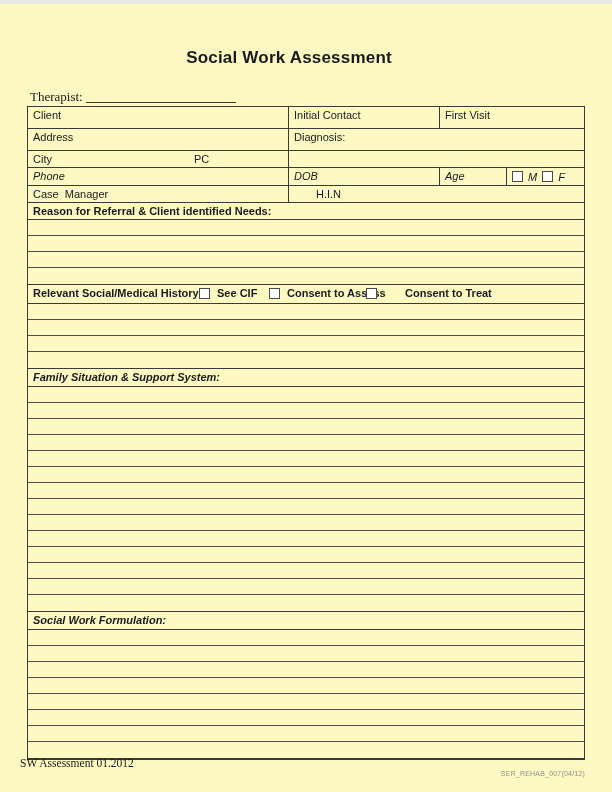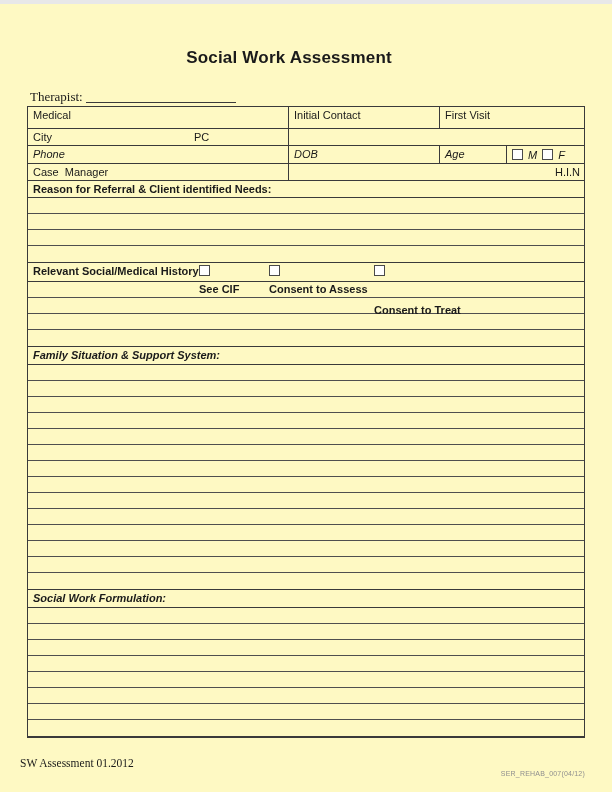--- a/index.html
+++ b/index.html
@@ -47,31 +47,31 @@
     font-size: 11px;
   }
   .trow { display: flex; border-bottom: 1px solid #3a3a3a; position: relative; }
   .trow:last-child { border-bottom: none; }
   .cell { padding: 2px 4px 0 5px; position: relative; }
   .cell + .cell { border-left: 1px solid #3a3a3a; }
   .h22 { height: 22px; } .h19 { height: 19px; } .h18 { height: 18px; font-style: italic; } .h17 { height: 17px; }
   .w1 { width: 260px; } .w2 { width: 151px; } .w3 { flex: 1; } .w-age { width: 67px; } .w-mf { flex: 1; }
   .sec-label { font-weight: bold; }
   .pc-span { position: absolute; left: 166px; top: 2px; }
-  .hin-cell { padding-left: 27px; text-align: right; }
+  .hin-cell { padding-left: 27px; }
   
   .cbx {
     display: inline-block; width: 11px; height: 11px;
     border: 1px solid #4a4a4a; background: #fff; vertical-align: middle;
   }
   .mf-cell { display: flex; align-items: center; padding: 0 0 0 5px; gap: 5px; }
   .mf-cell .lbl { font-size: 11px; }
-  .cb-group { position: absolute; top: 2px; display: flex; align-items: flex-start; gap: 7px; flex-direction: column; }
+  .cb-group { position: absolute; top: 2px; display: flex; align-items: flex-end; gap: 7px; }
   .cb-group .lbl { font-weight: bold; font-size: 11px; white-space: nowrap; }
-  .g1 { left: 171px; } .g2 { left: 241px; } .g3 { left: 346px; gap: 28px; }
+  .g1 { left: 171px; } .g2 { left: 241px; } .g3 { left: 338px; gap: 28px; }
   
   .blank-line { height: 16px; border-bottom: 1px solid #4f4f4f; }
   .ruled-area .blank-line:last-child { border-bottom: none; }
   .ruled-area { border-bottom: 1px solid #3a3a3a; }
   .ruled-area:last-child { border-bottom: none; }
   
   .footer-left {
     position: absolute; top: 753px; left: 20px;
     font-family: "Liberation Serif", serif; font-size: 11.5px;
   }
@@ -87,25 +87,29 @@
 
   <div class="title">Social Work Assessment</div>
 
 
   <div class="therapist-label">Therapist:</div>
   <div class="therapist-line"></div>
 
   <div class="ftable">
 
     <div class="trow h22">
-      <div class="cell w1"><span>Medical</span></div>
+      <div class="cell w1"><span>Client</span></div>
       <div class="cell w2"><span>Initial Contact</span></div>
       <div class="cell w3"><span>First Visit</span></div>
     </div>
 
+    <div class="trow h22">
+      <div class="cell w1"><span>Address</span></div>
+      <div class="cell w3"><span>Diagnosis:</span></div>
+    </div>
 
     <div class="trow h17">
       <div class="cell w1">
         <span>City</span>
         <span class="pc-span">PC</span>
       </div>
       <div class="cell w3"></div>
     </div>
 
     <div class="trow h18">

